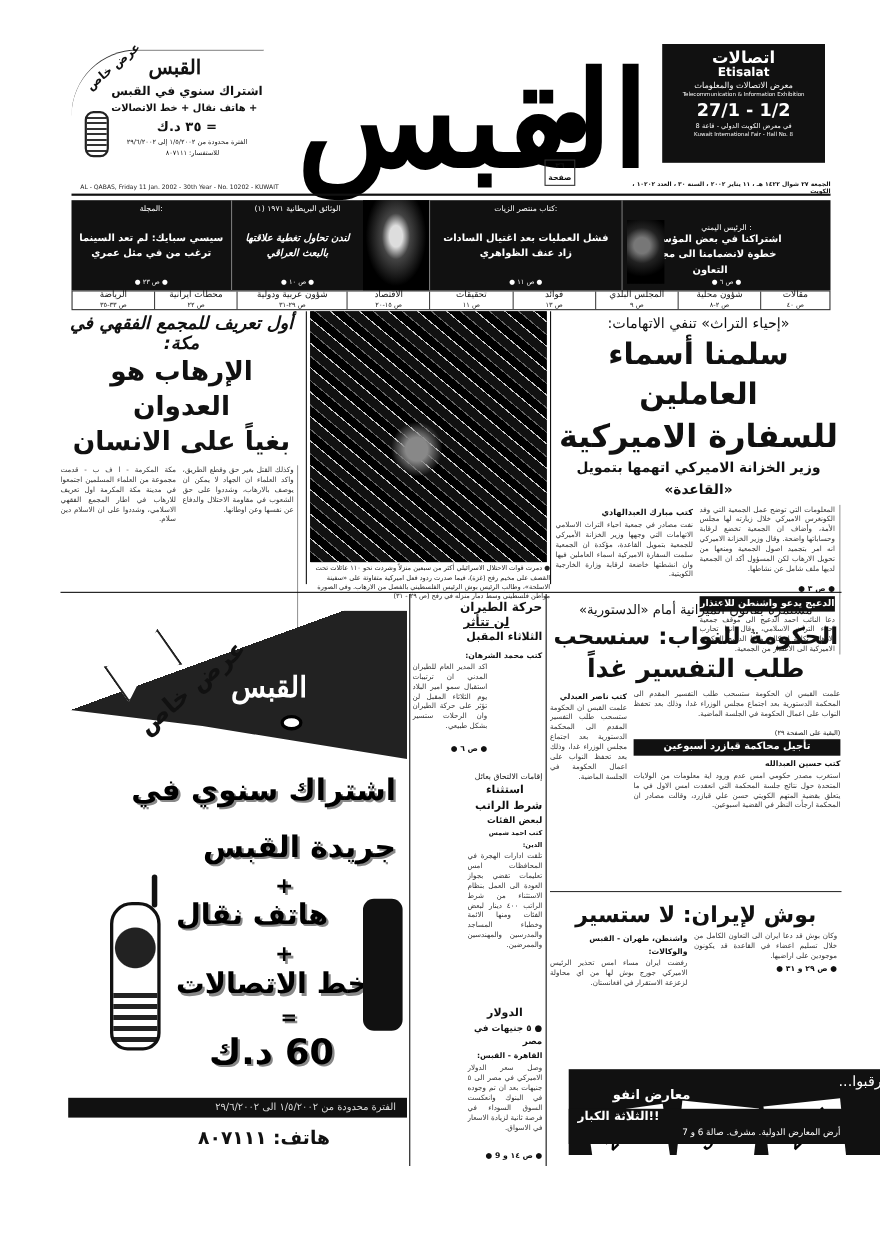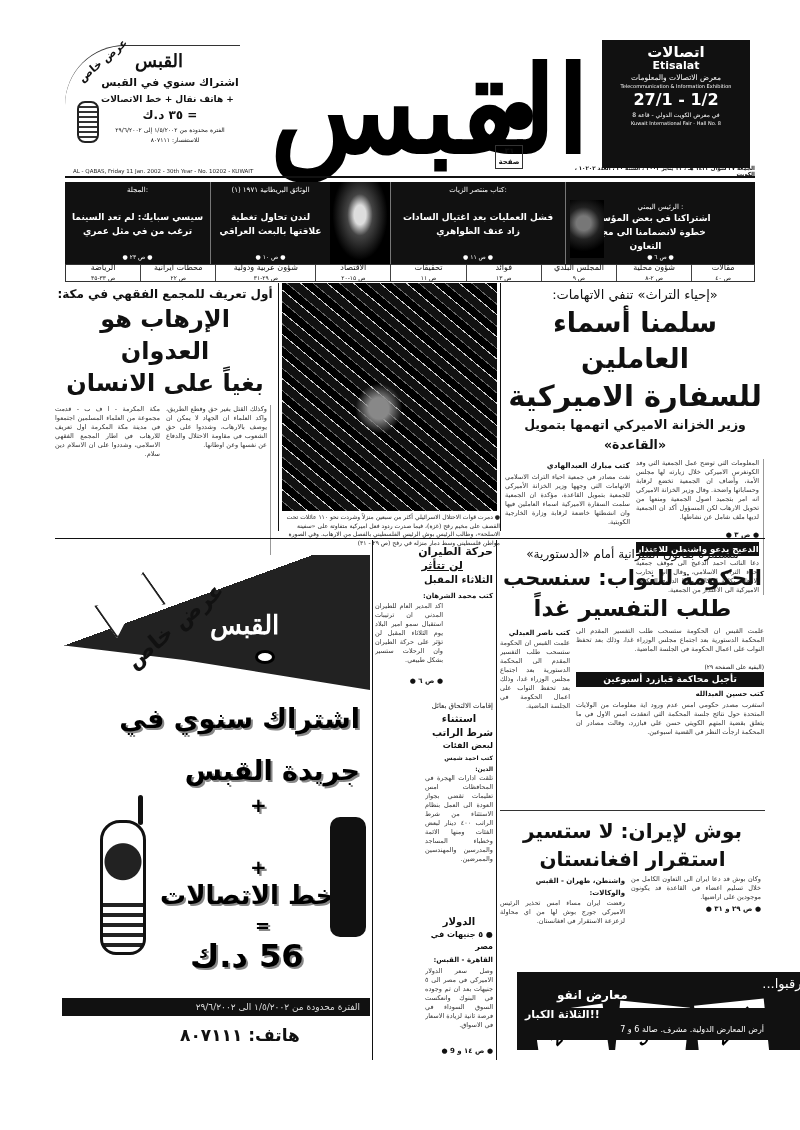--- a/index.html
+++ b/index.html
@@ -37,21 +37,21 @@
   </div>
 
   <div class="abs masthead-logo center" style="left:190px; top:5px; width:360px;">القبس</div>
   <div class="abs" style="left:445px; top:62px; width:28px; height:28px; border-radius:50%; background:#000;"></div>
 
   <div class="abs center" style="left:435px; top:105px; width:28px; height:24px; border:1px solid #333; font-size:7px; line-height:11px;">
     <div class="bold">٣٦</div>
     <div class="bold">صفحة</div>
   </div>
 
-  <div class="abs black center" style="left:542px; top:0px; width:148px; height:128px; padding-top:4px;">
+  <div class="abs black center" style="left:542px; top:0px; width:148px; height:108px; padding-top:4px;">
     <div class="bold" style="font-size:15px; line-height:16px;">اتصالات</div>
     <div class="bold" style="font-size:11px; line-height:12px;">Etisalat</div>
     <div style="font-size:7.5px; line-height:11px;">معرض الاتصالات والمعلومات</div>
     <div style="font-size:5px; line-height:7px;">Telecommunication &amp; Information Exhibition</div>
     <div class="bold" style="font-size:16px; line-height:20px;">27/1 - 1/2</div>
     <div style="font-size:6px; line-height:9px;">في معرض الكويت الدولي - قاعة 8</div>
     <div style="font-size:5px; line-height:8px;">Kuwait International Fair - Hall No. 8</div>
   </div>
 
   <div class="abs" style="left:13px; top:128px; font-size:5.5px; color:#222;">AL - QABAS, Friday 11 Jan. 2002 - 30th Year - No. 10202 - KUWAIT</div>
@@ -67,21 +67,21 @@
     <div class="abs photo2" style="left:4px; top:18px; width:34px; height:58px;"></div>
   </div>
   <div class="promo-cell" style="width:175px;">
     <div style="font-size:7px;">كتاب منتصر الزيات:</div>
     <div class="bold" style="font-size:9px; line-height:14px;">فشل العمليات بعد اغتيال السادات زاد عنف الظواهري</div>
     <div style="font-size:6px;">● ص ١١ ●</div>
   </div>
   <div class="photo2" style="width:60px; background:radial-gradient(ellipse at 50% 40%, #ddd 0 14%, #444 30%, #000 65%);"></div>
   <div class="promo-cell" style="width:120px;">
     <div style="font-size:7px;">الوثائق البريطانية ١٩٧١ (١)</div>
-    <div class="bold" style="font-size:9px; line-height:14px;">لندن تحاول تغطية علاقتها بالبعث العراقي</div>
+    <div class="bold" style="font-size:9px; line-height:14px;font-style:italic;">لندن تحاول تغطية علاقتها بالبعث العراقي</div>
     <div style="font-size:6px;">● ص ١٠ ●</div>
   </div>
   <div class="promo-cell" style="flex:1; border-left:none;">
     <div style="font-size:7px;">المجلة:</div>
     <div class="bold" style="font-size:9px; line-height:14px;">سيسي سبايك: لم تعد السينما ترغب من في مثل عمري</div>
     <div style="font-size:6px;">● ص ٢٣ ●</div>
   </div>
 </div>
 
 <div class="abs" style="left:65px; top:264px; width:690px; height:18px; border:1px solid #333; display:flex; flex-direction:row-reverse;">
@@ -142,21 +142,21 @@
   </div>
 </div>
 
 <div class="abs photo" style="left:282px; top:283px; width:215px; height:228px; background:
    radial-gradient(ellipse at 45% 55%, #888 0 6%, transparent 14%),
    repeating-linear-gradient(40deg, #000 0 7px, #666 7px 8px, #111 8px 16px, #ccc 16px 17px),
    #000;"></div>
 <div class="abs rtl" style="left:280px; top:513px; width:220px; font-size:6px; line-height:8.5px; color:#222;">● دمرت قوات الاحتلال الاسرائيلي أكثر من سبعين منزلاً وشردت نحو ١١٠ عائلات تحت القصف على مخيم رفح (غزة)، فيما صدرت ردود فعل اميركية متفاوتة على «سفينة الاسلحة»، وطالب الرئيس بوش الرئيس الفلسطيني بالفصل من الارهاب. وفي الصورة مواطن فلسطيني وسط دمار منزله في رفح (ص ٢٩ - ٣١)</div>
 
 <div class="abs rtl" style="left:55px; top:285px; width:220px; height:245px;">
-  <div class="bold center" style="font-size:12px; line-height:18px;">أول تعريف للمجمع الفقهي في مكة:</div>
+  <div class="bold center" style="font-size:16px; line-height:18px;font-style:italic;">أول تعريف للمجمع الفقهي في مكة:</div>
   <div class="bold center" style="font-size:24px; line-height:32px;">الإرهاب هو العدوان</div>
   <div class="bold center" style="font-size:24px; line-height:32px;">بغياً على الانسان</div>
   <div style="display:flex; flex-direction:row-reverse; gap:6px; margin-top:6px;">
     <div class="body-text" style="width:105px; height:150px;">مكة المكرمة - ا ف ب - قدمت مجموعة من العلماء المسلمين اجتمعوا في مدينة مكة المكرمة اول تعريف للارهاب في اطار المجمع الفقهي الاسلامي، وشددوا على ان الاسلام دين سلام.</div>
     <div class="body-text" style="width:105px; height:150px; border-right:1px solid #999; padding-right:3px;">وكذلك القتل بغير حق وقطع الطريق، واكد العلماء ان الجهاد لا يمكن ان يوصف بالارهاب، وشددوا على حق الشعوب في مقاومة الاحتلال والدفاع عن نفسها وعن اوطانها.</div>
   </div>
 </div>
 
 <div class="rule" style="left:55px; top:538px; width:710px; height:1px;"></div>
 
@@ -200,21 +200,20 @@
 <div class="abs rtl" style="left:425px; top:915px; width:68px; height:150px;">
   <div class="bold center" style="font-size:10px; line-height:14px;">الدولار</div>
   <div class="bold" style="font-size:8px; line-height:12px;">● ٥ جنيهات في مصر</div>
   <div class="bold" style="font-size:7px; line-height:14px;">القاهرة - القبس:</div>
   <div class="body-text" style="height:80px;">وصل سعر الدولار الاميركي في مصر الى ٥ جنيهات بعد ان تم وجوده في البنوك وانعكست السوق السوداء في فرصة ثانية لزيادة الاسعار في الاسواق.</div>
   <div class="dot bold">● ص ١٤ و 9 ●</div>
 </div>
 
 <div class="abs rtl" style="left:500px; top:810px; width:265px; height:110px; border-top:1px solid #333; padding-top:6px;">
   <div class="bold center" style="font-size:20px; line-height:28px;">بوش لإيران: لا ستسير</div>
-  <div class="bold center" style="font-size:20px; line-height:28px; letter-spacing:2px;">استقرار افغانستان</div>
   <div style="display:flex; flex-direction:row-reverse; gap:6px; margin-top:2px;">
     <div style="width:125px;">
       <div class="bold" style="font-size:7px; line-height:12px;">واشنطن، طهران - القبس والوكالات:</div>
       <div class="body-text" style="height:28px;">رفضت ايران مساء امس تحذير الرئيس الاميركي جورج بوش لها من اي محاولة لزعزعة الاستقرار في افغانستان.</div>
     </div>
     <div style="width:130px;">
       <div class="body-text" style="height:30px;">وكان بوش قد دعا ايران الى التعاون الكامل من خلال تسليم اعضاء في القاعدة قد يكونون موجودين على اراضيها.</div>
       <div class="dot bold">● ص ٢٩ و ٣١ ●</div>
     </div>
   </div>
@@ -239,24 +238,25 @@
 
   <div class="abs" style="left:0; top:0; width:310px; height:150px; background:linear-gradient(160deg, transparent 0 35%, #222 35% 100%); clip-path:polygon(0 60%, 60% 0, 100% 0, 100% 90%, 40% 70%);"></div>
   <div class="abs" style="left:40px; top:30px; width:60px; height:40px; background:#fff; border:2px solid #222; transform:rotate(-35deg); clip-path:polygon(0 0, 50% 40%, 100% 0, 100% 100%, 50% 60%, 0 100%);"></div>
   <div class="abs bold" style="left:55px; top:58px; font-size:22px; transform:rotate(-40deg); color:#111;">عرض خاص</div>
   <div class="abs bold" style="left:150px; top:55px; font-size:26px; color:#fff; font-family:'DejaVu Serif',serif;">القبس</div>
   <div class="abs" style="left:195px; top:95px; width:20px; height:14px; border-radius:50%; background:#fff; border:3px solid #000;"></div>
 
   <div class="abs ad-big rtl" style="right:10px; top:148px; font-size:27px;">اشتراك سنوي في</div>
   <div class="abs ad-big rtl" style="right:10px; top:200px; font-size:27px;">جريدة القبس</div>
   <div class="abs ad-big" style="left:190px; top:238px; font-size:20px;">+</div>
+  <div class="abs ad-big rtl" style="left:100px; top:262px; font-size:26px;">هاتف نقال</div>
   <div class="abs ad-big" style="left:190px; top:300px; font-size:20px;">+</div>
   <div class="abs ad-big rtl" style="left:100px; top:325px; font-size:26px;">خط الاتصالات</div>
   <div class="abs ad-big" style="left:195px; top:360px; font-size:18px;">=</div>
-  <div class="abs ad-big rtl" style="left:130px; top:382px; font-size:32px;">56 د.ك</div>
+  <div class="abs ad-big rtl" style="left:130px; top:382px; font-size:32px;">60 د.ك</div>
 
   <div class="abs" style="left:40px; top:265px; width:46px; height:135px; border:3px solid #111; border-radius:20px 20px 16px 16px; background:radial-gradient(circle at 50% 30%, #222 0 18px, transparent 19px), repeating-linear-gradient(0deg, #fff 0 6px, #222 6px 10px) 0 75px/100% 55px no-repeat;"></div>
   <div class="abs" style="left:78px; top:240px; width:5px; height:30px; background:#111; border-radius:3px;"></div>
   <div class="abs" style="left:270px; top:262px; width:36px; height:120px; background:#111; border-radius:10px;"></div>
 
   <div class="abs black rtl" style="left:2px; top:443px; width:308px; height:18px; font-size:9px; line-height:18px; padding-right:10px; color:#ddd;">الفترة محدودة من ١/٥/٢٠٠٢ الى ٢٩/٦/٢٠٠٢</div>
   <div class="abs bold center" style="left:80px; top:470px; width:200px; font-size:17px;">هاتف: ٨٠٧١١١</div>
 </div>
 
 <div class="rule" style="left:278px; top:283px; width:1px; height:248px;"></div>

